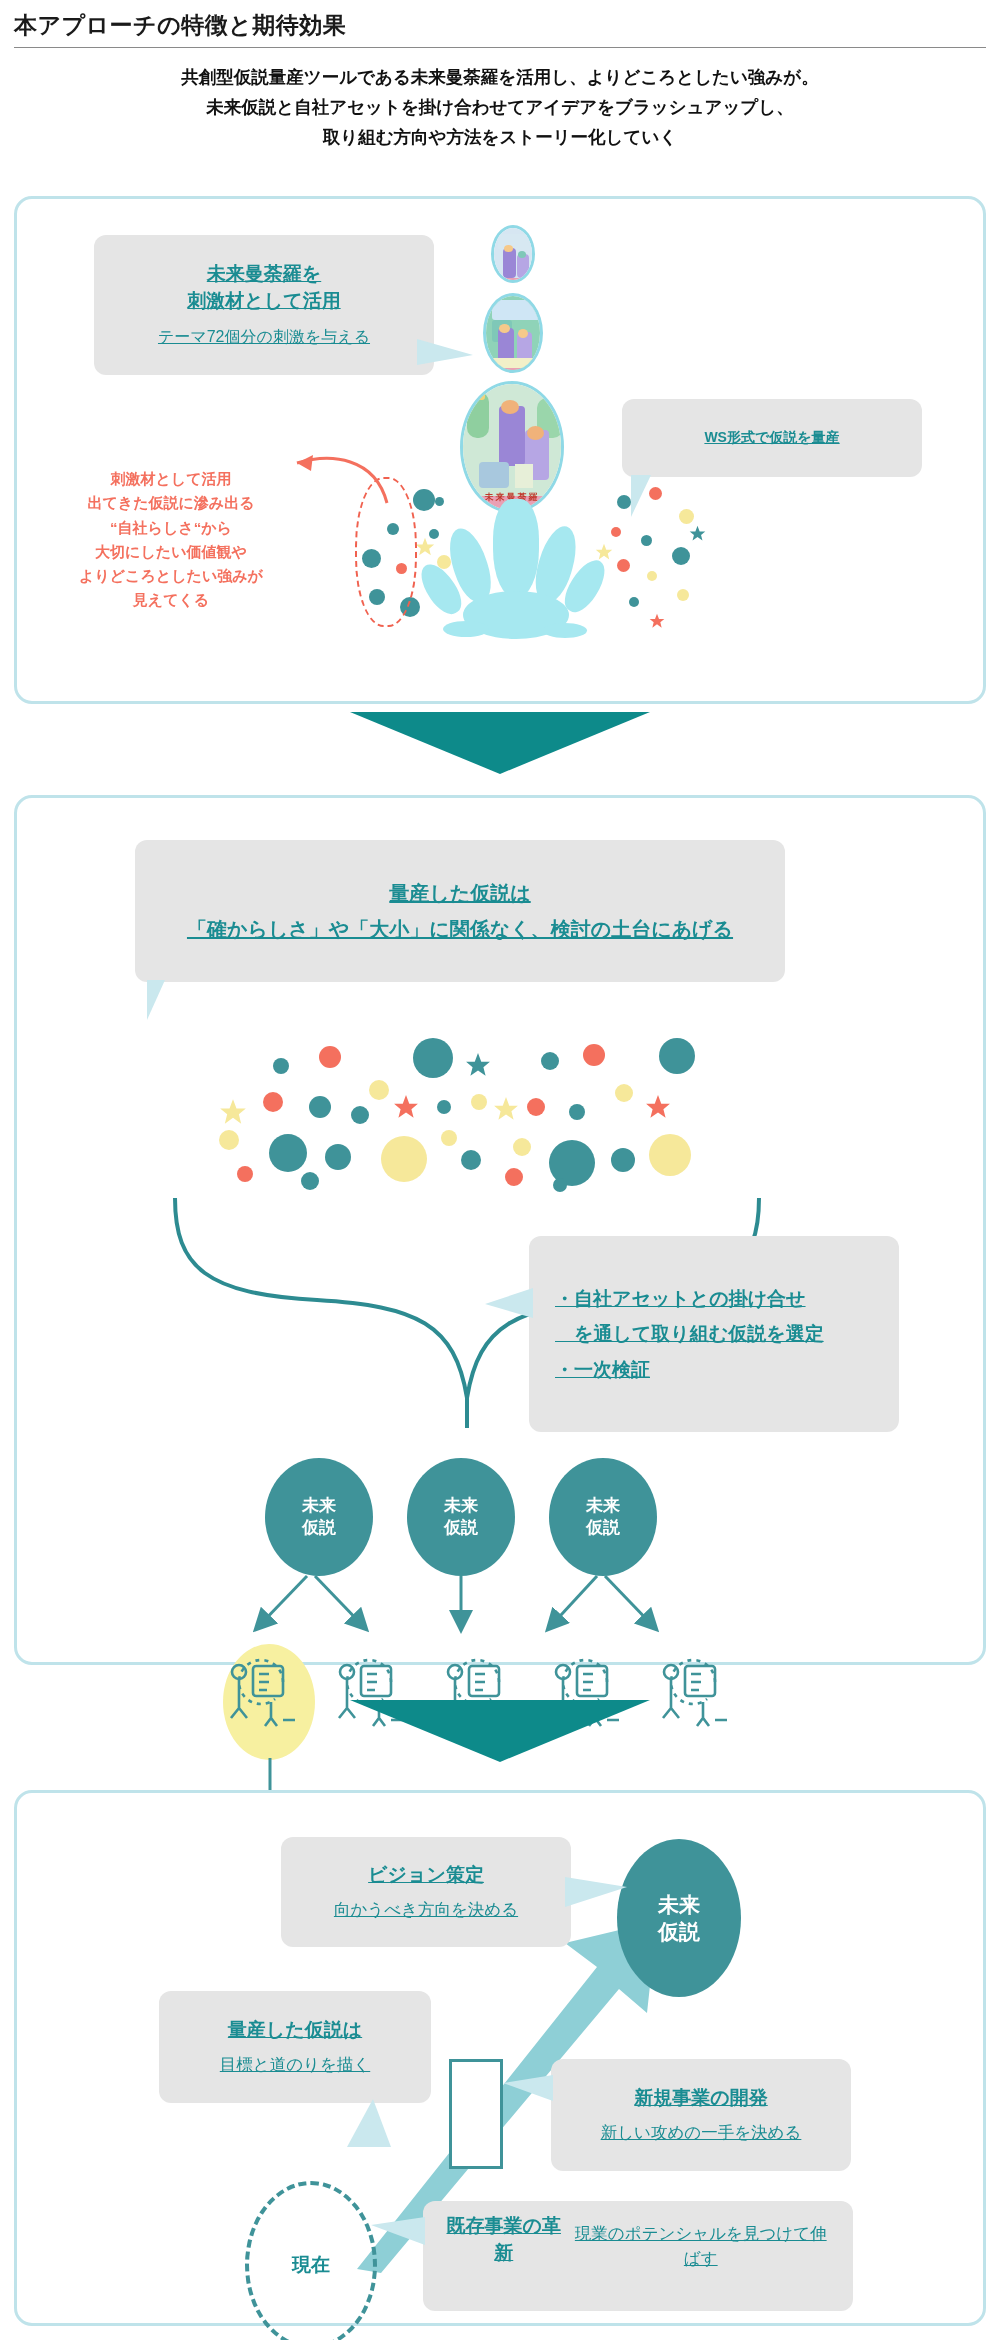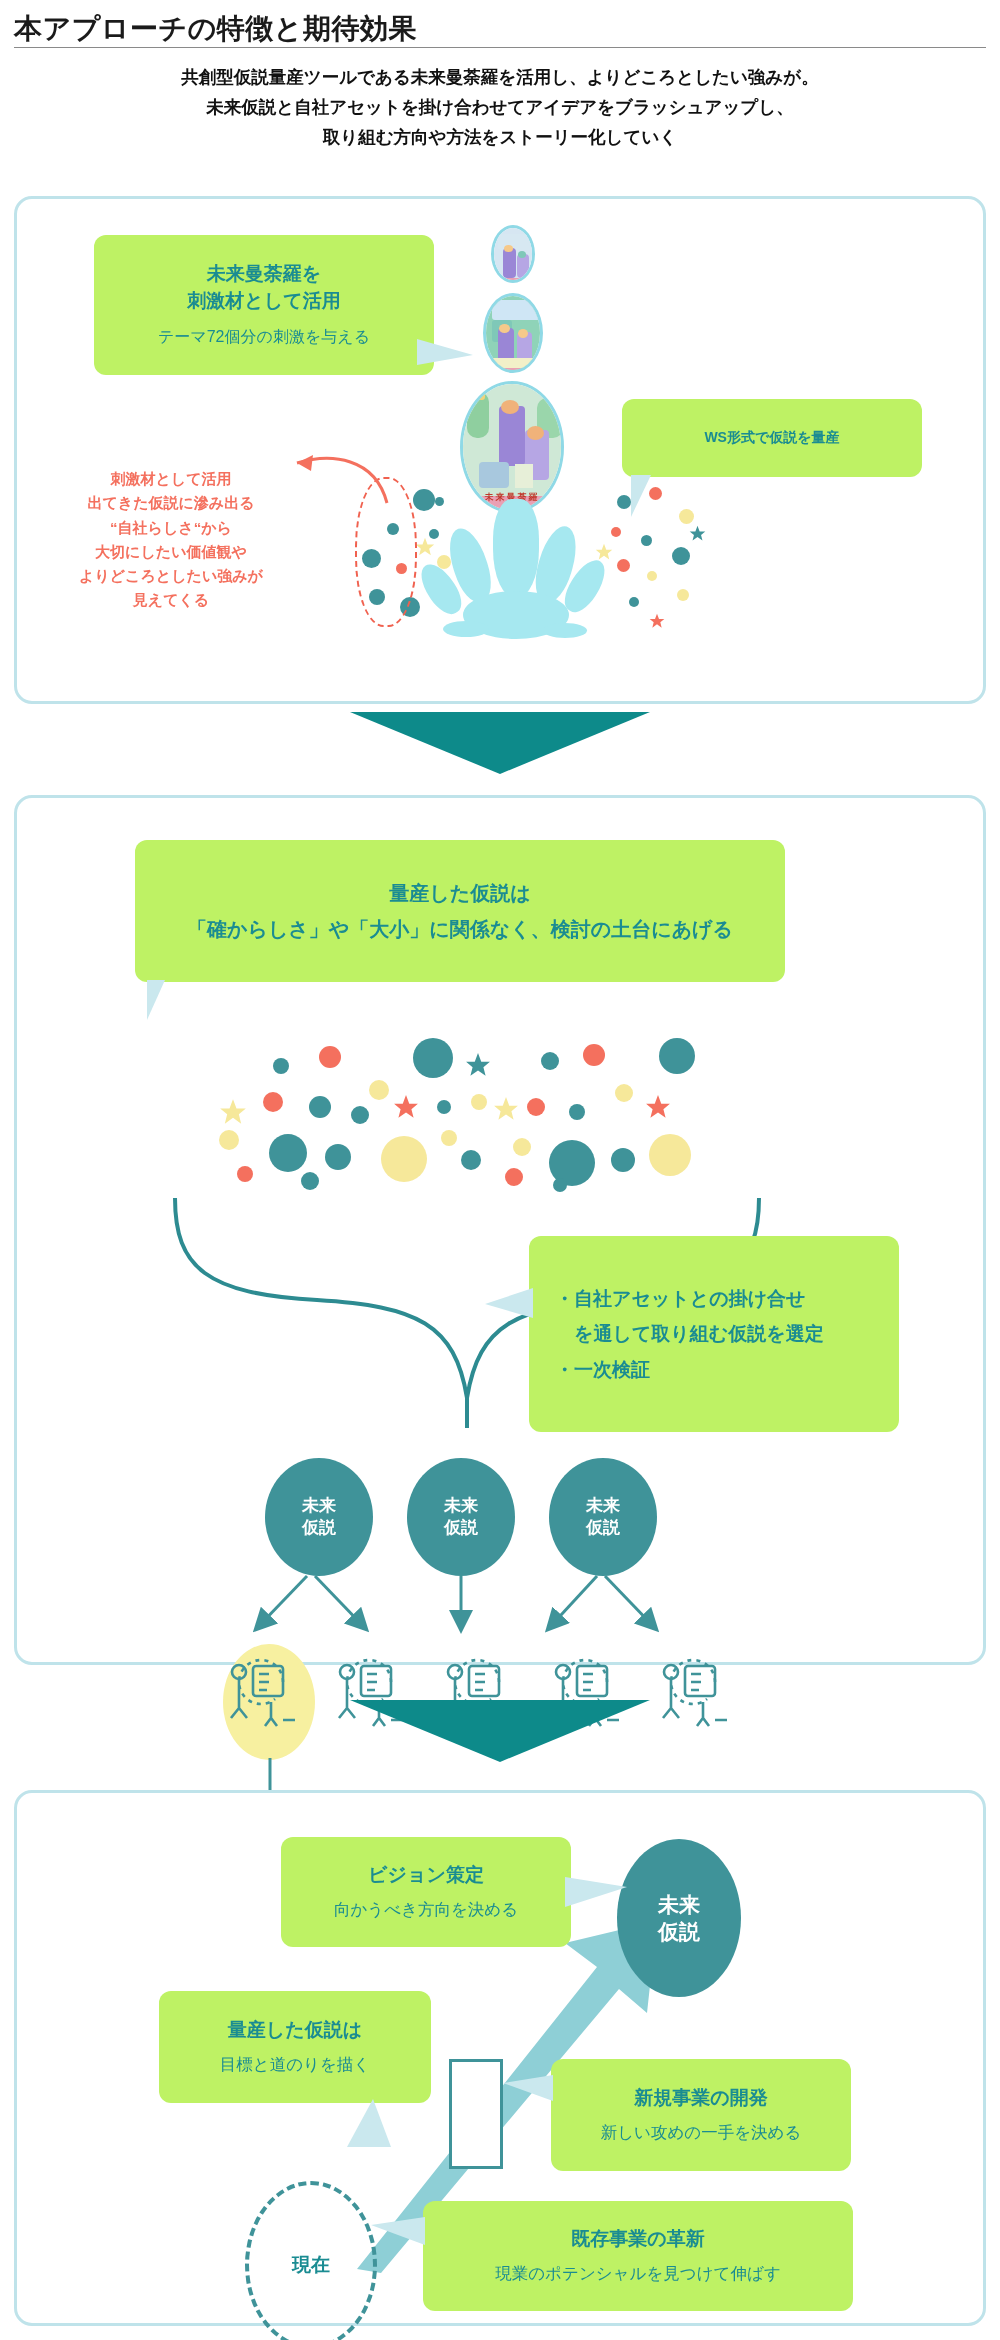--- a/index.html
+++ b/index.html
@@ -6,21 +6,21 @@
   html, body {
     width: 1000px;
     background: #ffffff;
     font-family: "Liberation Sans", "DejaVu Sans", sans-serif;
   }
   body { width: 1000px; height: 2340px; position: relative; overflow: hidden; }
 
   
   .page-title {
     position: absolute; left: 14px; top: 10px;
-    font-size: 28px; font-weight: bold; color: #1a1a1a;
+    font-size: 23px; font-weight: bold; color: #1a1a1a;
     letter-spacing: .5px;
   }
   .title-rule {
     position: absolute; left: 14px; top: 47px; width: 972px; height: 1px;
     background: #8a8a8a;
   }
   .subtitle {
     position: absolute; left: 0; top: 62px; width: 1000px;
     text-align: center; color: #111;
     font-size: 17.5px; font-weight: bold; line-height: 1.72;
@@ -40,22 +40,22 @@
   .connector {
     position: absolute; left: 50%; transform: translateX(-50%);
     width: 300px; height: 62px; background: #0d8a8a;
     clip-path: polygon(0 0, 100% 0, 50% 100%);
   }
   #conn1 { top: 712px; }
   #conn2 { top: 1700px; }
 
   
   .bubble {
-    position: absolute; background: #bef264; border-radius: 12px;
-    color: #1a8c92; text-align: center; padding: 12px 18px;
+    position: absolute; background: #e5e5e5; border-radius: 12px;
+    color: #1a8c92; text-align: center; padding: 12px 18px; text-decoration: underline;
   }
   .bubble .bt { font-weight: bold; line-height: 1.42; }
   .bubble .bs { font-weight: normal; line-height: 1.5; }
   .tail {
     position: absolute; width: 0; height: 0; border-style: solid;
   }
 
   
   .mandala {
     position: absolute; border-radius: 50%;
@@ -451,19 +451,19 @@
     <div class="bs" style="font-size:16.5px; margin-top:8px;">目標と道のりを描く</div>
   </div>
   <div class="tail" style="left:330px; top:306px; border-width:0 18px 48px 26px; border-color:transparent transparent #cae8ee transparent;"></div>
 
   <div class="bubble" style="left:534px; top:266px; width:300px; height:112px; display:flex; flex-direction:column; justify-content:center;">
     <div class="bt" style="font-size:19px;">新規事業の開発</div>
     <div class="bs" style="font-size:16.5px; margin-top:8px;">新しい攻めの一手を決める</div>
   </div>
   <div class="tail" style="left:486px; top:282px; border-width:8px 50px 18px 0; border-color:transparent #cae8ee transparent transparent;"></div>
 
-  <div class="bubble" style="left:406px; top:408px; width:430px; height:110px; display:flex; flex-direction:column; justify-content:center;">
+  <div class="bubble" style="left:406px; top:408px; width:430px; height:110px; display:flex; flex-direction:row; justify-content:center;">
     <div class="bt" style="font-size:19px;">既存事業の革新</div>
     <div class="bs" style="font-size:16.5px; margin-top:8px;">現業のポテンシャルを見つけて伸ばす</div>
   </div>
   <div class="tail" style="left:354px; top:424px; border-width:8px 54px 20px 0; border-color:transparent #cae8ee transparent transparent;"></div>
 
 </div>
 
 </body></html>

